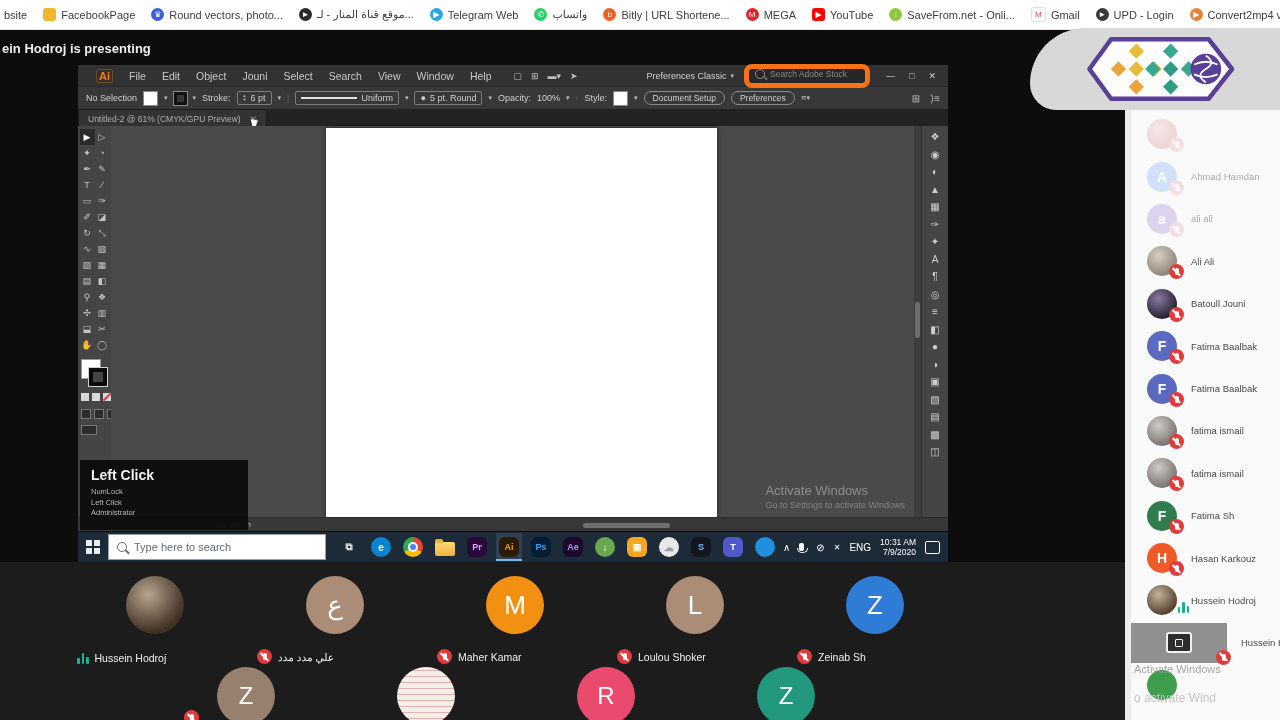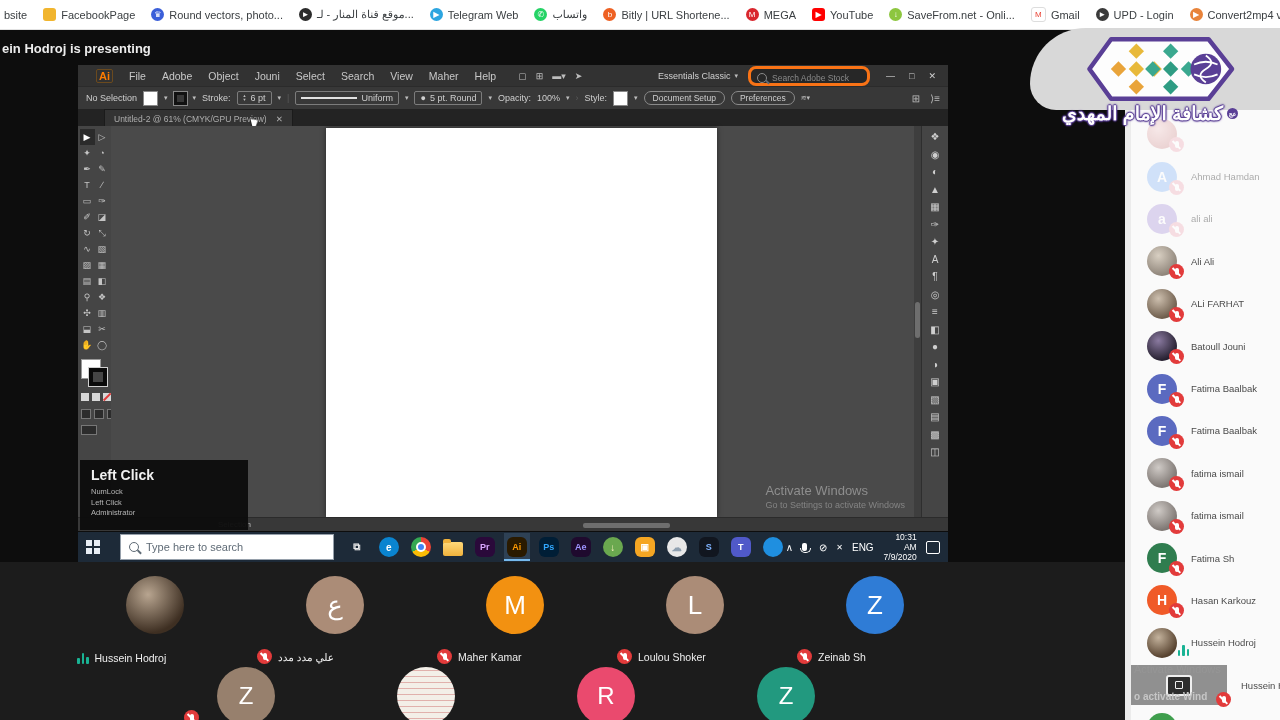--- a/index.html
+++ b/index.html
@@ -21,38 +21,38 @@
   
   .ai{position:absolute;left:78px;top:65px;width:870px;height:466px;background:#333;}
   .ai-menubar{height:21px;display:flex;align-items:center;background:#323232;color:#c8c8c8;
               font-size:10.5px;padding:0 6px;}
   .ai-logo{color:#ff7c00;font-weight:bold;font-size:11px;margin:0 8px 0 12px;border:1px solid #6b4a1e;
            padding:0 2px;border-radius:2px;}
   .menu-item{padding:0 8px;}
   .mb-icons{display:flex;gap:9px;margin-left:14px;font-size:9px;color:#bdbdbd;}
   .mb-right{margin-left:auto;display:flex;align-items:center;gap:10px;}
   .ws-label{font-size:9px;color:#cfcfcf;display:flex;gap:4px;align-items:center;}
-  .ai-search{width:104px;height:14px;background:#272727;border:3px solid #f97316;border-radius:8px;
-             color:#8a8a8a;font-size:8.5px;display:flex;align-items:flex-end;gap:5px;padding:0 6px;}
+  .ai-search{width:104px;height:14px;background:#272727;border:5px solid #f97316;border-radius:8px;
+             color:#8a8a8a;font-size:8.5px;display:flex;align-items:flex-start;gap:5px;padding:0 6px;}
   .win-btns{display:flex;gap:2px;}
   .win-btns span{padding:0 6px;font-size:9px;color:#cfcfcf;}
 
   .ai-controlbar{height:22px;background:#383838;display:flex;align-items:center;font-size:9px;
                  color:#cfcfcf;gap:6px;padding:0 8px;border-top:1px solid #2b2b2b;}
   .sep{color:#5a5a5a;}
   .swatch{width:13px;height:13px;background:#fff;border:1px solid #888;}
   .stroke-sw{width:13px;height:13px;border:3px solid #111;background:#383838;outline:1px solid #888;box-sizing:border-box;}
   .dd{font-size:7px;color:#bdbdbd;}
   .ctl-box{border:1px solid #7c7c7c;border-radius:2px;padding:1px 5px;display:flex;gap:4px;align-items:center;}
   .ctl-btn{border:1px solid #8a8a8a;border-radius:8px;padding:1px 8px;font-size:8.5px;}
   .line-sample{width:56px;height:2px;background:#e2e2e2;}
   .stepper{display:flex;flex-direction:column;font-size:4px;line-height:4px;color:#bdbdbd;}
   .cb-right{margin-left:auto;display:flex;gap:10px;font-size:10px;color:#bdbdbd;}
 
-  .ai-tabbar{position:relative;height:18px;background:#232323;display:flex;align-items:flex-end;padding-left:26px;}
+  .ai-tabbar{position:relative;height:18px;background:#232323;display:flex;align-items:flex-end;}
   .ai-tab{background:#333;height:17px;display:flex;align-items:center;font-size:8.5px;color:#aeaeae;
           padding:0 9px;gap:9px;border:1px solid #1b1b1b;border-bottom:none;}
   .mcursor{position:absolute;left:174px;top:9px;width:0;height:0;border-left:7px solid #fff;
            border-bottom:10px solid transparent;border-top:3px solid transparent;transform:rotate(-14deg);
            filter:drop-shadow(0 0 1px #000);}
 
   .ai-body{position:absolute;top:61px;bottom:13px;left:0;right:0;display:flex;}
   .ai-tools{width:33px;background:#454545;display:flex;flex-wrap:wrap;align-content:flex-start;
             padding-top:3px;justify-content:center;}
   .tool{width:15px;height:16px;color:#c4c4c4;font-size:9px;display:flex;align-items:center;justify-content:center;}
@@ -88,21 +88,21 @@
   .lc-title{font-size:14px;font-weight:bold;color:#f0f0f0;margin-bottom:4px;}
   .lc-line{font-size:7.5px;color:#b5b5b5;line-height:10.5px;}
 
   
   .taskbar{position:absolute;left:78px;top:532px;width:870px;height:30px;background:#1d2a38;
            display:flex;align-items:center;z-index:2;}
   .start{width:30px;height:30px;display:flex;align-items:center;justify-content:center;flex:0 0 auto;}
   .start .grid{display:grid;grid-template-columns:6px 6px;grid-gap:1.5px;}
   .start .grid i{width:6px;height:6px;background:#e8eef5;}
   .tsearch{width:218px;height:26px;background:#fff;border:1px solid #96a0ab;display:flex;align-items:center;
-           gap:7px;padding:0 8px;color:#5f6b76;font-size:11px;box-sizing:border-box;margin-left:12px;}
+           gap:7px;padding:0 8px;color:#5f6b76;font-size:11px;box-sizing:border-box;}
   .mag{width:8px;height:8px;border:1.5px solid #5f6b76;border-radius:50%;position:relative;flex:0 0 auto;}
   .mag::after{content:"";position:absolute;width:5px;height:1.5px;background:#5f6b76;transform:rotate(45deg);
               right:-4px;bottom:-1px;}
   .ticons{display:flex;align-items:center;gap:6px;margin-left:10px;}
   .ticon{width:26px;height:28px;display:flex;align-items:center;justify-content:center;font-size:10px;
          font-weight:bold;border-radius:0;}
   .ticon .sqi{width:20px;height:20px;border-radius:6px;display:flex;align-items:center;justify-content:center;font-size:9px;font-weight:bold;}
   .ticon .cii{width:20px;height:20px;border-radius:50%;display:flex;align-items:center;justify-content:center;font-size:10px;font-weight:bold;}
   .ticon.active{background:#2e4155;box-shadow:inset 0 -2px 0 #76b9ed;}
   .chrome{width:20px;height:20px;border-radius:50%;position:relative;
@@ -149,21 +149,21 @@
   .pav .mic-badge{position:absolute;right:-7px;bottom:-3px;}
   .pav .speak{position:absolute;right:-12px;bottom:2px;}
   .pname{margin-left:14px;font-size:9.5px;color:#4a4a4a;white-space:nowrap;}
   .vthumb{position:relative;width:96px;height:40px;background:#909090;flex:0 0 auto;display:flex;
           align-items:center;justify-content:center;}
   .vthumb .cam{width:22px;height:17px;border:2px solid #efefef;border-radius:3px;background:#2d2d2d;
                display:flex;align-items:center;justify-content:center;}
   .vthumb .cam i{width:6px;height:6px;border:1.5px solid #efefef;border-radius:1px;}
   .vthumb .mic-badge{position:absolute;right:-4px;bottom:-2px;}
   .panel-wm1{position:absolute;left:3px;top:578px;font-size:11px;color:rgba(150,150,150,.85);white-space:nowrap;z-index:4;}
-  .panel-wm2{position:absolute;left:3px;top:606px;font-size:10px;color:#c6c6c6;white-space:nowrap;z-index:4;font-weight:bold;}
+  .panel-wm2{position:absolute;left:3px;top:606px;font-size:12px;color:#c6c6c6;white-space:nowrap;z-index:4;}
 
   
   .logo-card{position:absolute;left:1030px;top:28px;width:250px;height:82px;background:#d8d8d8;
              border-radius:64px 0 0 30px;z-index:6;}
   .logo-svg{position:absolute;left:28px;top:4px;}
   .logo-title{position:absolute;left:1036px;top:102px;width:228px;z-index:7;text-align:center;
               font-size:19px;font-weight:bold;color:#fff;direction:rtl;
               text-shadow:0 0 2px #5a3f96,0 0 3px #5a3f96,0 1px 1px #5a3f96,0 -1px 1px #5a3f96,1px 0 1px #5a3f96,-1px 0 1px #5a3f96;
               display:flex;align-items:center;justify-content:center;gap:4px;}
   .logo-badge{width:11px;height:11px;border-radius:50%;background:#5a3f96;color:#fff;font-size:6px;
@@ -228,38 +228,38 @@
       </span>
     </div>
 
   <div class="banner">ein Hodroj is presenting</div>
 
   <div class="ai">
     <div class="ai-menubar">
       <span class="ai-logo">Ai</span>
       <span id="ai-menus" style="display:flex">
           <span class="menu-item">File</span>
-          <span class="menu-item">Adobe</span>
+          <span class="menu-item">Edit</span>
           <span class="menu-item">Object</span>
           <span class="menu-item">Jouni</span>
           <span class="menu-item">Select</span>
           <span class="menu-item">Search</span>
           <span class="menu-item">View</span>
-          <span class="menu-item">Maher</span>
+          <span class="menu-item">Window</span>
           <span class="menu-item">Help</span>
         </span>
       <span class="mb-icons" id="mb-icons">
           <span>▢</span>
           <span>⊞</span>
           <span>▬▾</span>
           <span>➤</span>
         </span>
       <span class="mb-right">
         <span class="ws-label">
-          <span>Essentials Classic</span>
+          <span>Preferences Classic</span>
             <span class="dd">▾</span>
         </span>
         <span class="ai-search">
           <span class="mag" style="border-color:#8a8a8a"></span>
           <span>Search Adobe Stock</span>
         </span>
         <span class="win-btns">
           <span>—</span>
           <span>□</span>
           <span>✕</span>
@@ -553,27 +553,20 @@
       </div>
       <div class="prow">
         <div class="pav">
           <div class="circ" style="background: radial-gradient(circle at 38% 32%, rgb(216, 207, 194) 0%, rgb(143, 133, 122) 72%);"></div>
           <span class="mic-badge"></span>
         </div>
         <span class="pname">Ali Ali</span>
       </div>
       <div class="prow">
         <div class="pav">
-          <div class="circ" style="background: radial-gradient(circle at 38% 32%, rgb(205, 191, 174) 0%, rgb(110, 93, 76) 72%);"></div>
-          <span class="mic-badge"></span>
-        </div>
-        <span class="pname">ALi FARHAT</span>
-      </div>
-      <div class="prow">
-        <div class="pav">
           <div class="circ" style="background: radial-gradient(circle at 38% 32%, rgb(138, 122, 160) 0%, rgb(38, 32, 48) 72%);"></div>
           <span class="mic-badge"></span>
         </div>
         <span class="pname">Batoull Jouni</span>
       </div>
       <div class="prow">
         <div class="pav">
           <div class="circ" style="background: rgb(91, 106, 192);">F</div>
           <span class="mic-badge"></span>
         </div>
@@ -658,18 +651,14 @@
         <rect x="104" y="49" width="12" height="12" fill="#3aa88f"></rect>
         <rect x="132" y="21" width="12" height="12" fill="#3aa88f"></rect>
         <rect x="132" y="49" width="12" height="12" fill="#2e9c83"></rect>
       </g>
       <circle cx="163" cy="41" r="17" fill="#5a3f96"></circle>
       <path d="M163 26 q12 8 0 15 q-12 7 0 15" stroke="#fff" stroke-width="2" fill="none"></path>
       <path d="M150 36 q13 -6 26 0" stroke="#fff" stroke-width="2" fill="none"></path>
       <path d="M150 47 q13 6 26 0" stroke="#fff" stroke-width="2" fill="none"></path>
     </svg>
   </div>
-  <div class="logo-title">
-    <span class="logo-badge">عج</span>
-    <span>كشافة الإمام المهدي</span>
-  </div>
 
 </div>
 
 </body></html>

